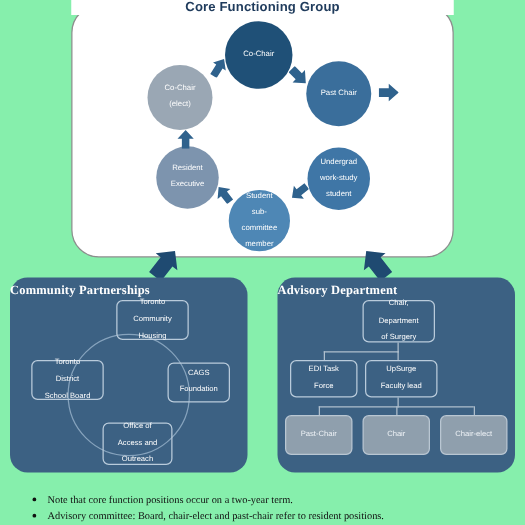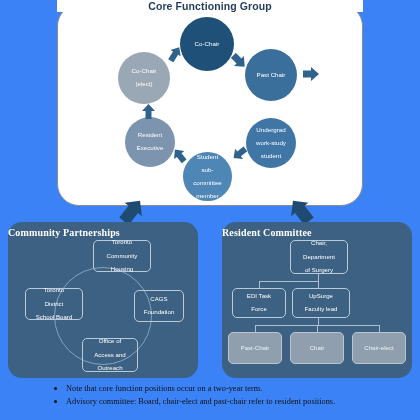--- a/index.html
+++ b/index.html
@@ -1,19 +1,19 @@
 <!DOCTYPE html>
 <html><head>
 <meta charset="utf-8">
 <style>
   html,body{margin:0;padding:0;background:#ffffff;}
   body{width:420px;height:420px;font-family:"Liberation Sans",sans-serif;
        -webkit-font-smoothing:antialiased;overflow:hidden;position:relative;}
 
-  #stage{position:relative;width:420px;height:420px;background:#3b82f6;}
+  #stage{position:relative;width:420px;height:420px;background:#86efac;}
 
   
   #core-panel{position:absolute;left:57px;top:4px;width:306px;height:202px;
     border:1px solid #8d8d8d;border-radius:22px;background:#ffffff;box-sizing:border-box;}
   #core-title{position:absolute;left:57px;top:0px;width:306px;text-align:center;
     font-size:10.5px;font-weight:bold;color:#1f3b5c;letter-spacing:.1px;
     background:#fff;padding:0 4px;box-sizing:border-box;line-height:12px;}
 
   
   .circ{position:absolute;border-radius:50%;display:flex;align-items:center;
@@ -65,21 +65,21 @@
   #a-elect{left:130px;top:110px;width:54px;height:32px;}
 
   
   .ln{position:absolute;background:#aebfcd;}
 
   
   #conn-left{position:absolute;left:117px;top:196px;width:30px;height:30px;}
   #conn-right{position:absolute;left:286px;top:196px;width:30px;height:30px;}
 
   
-  #notes{position:absolute;left:0;top:382px;width:334px;padding-left:28px;}
+  #notes{position:absolute;left:0;top:393px;width:334px;}
   #notes ul{margin:0;padding:0 0 0 38px;list-style:none;}
   #notes li{position:relative;font-family:"Liberation Serif",serif;
     font-size:8.3px;color:#111111;line-height:13px;white-space:nowrap;}
   #notes li::before{content:"";position:absolute;left:-12px;top:5px;
     width:3px;height:3px;border-radius:50%;background:#111;}
 </style>
 </head>
 <body>
 
 <div id="stage">
@@ -204,21 +204,21 @@
     <div class="nodebox" id="n-oao">
       <span>
         <span>Office of</span><br>
         <span>Access and</span><br>
         <span>Outreach</span>
       </span>
     </div>
   </div>
 
   <div class="panel" id="panel-advisory">
-    <div class="panel-title">Resident Committee</div>
+    <div class="panel-title">Advisory Department</div>
 
     <div class="ln" style="left:96px;top:52px;width:1px;height:8px;"></div>
     <div class="ln" style="left:37px;top:59px;width:60px;height:1px;"></div>
     <div class="ln" style="left:37px;top:59px;width:1px;height:7px;"></div>
     <div class="ln" style="left:96px;top:59px;width:1px;height:7px;"></div>
 
     <div class="ln" style="left:96px;top:96px;width:1px;height:8px;"></div>
     <div class="ln" style="left:33px;top:103px;width:124px;height:1px;"></div>
     <div class="ln" style="left:33px;top:103px;width:1px;height:7px;"></div>
     <div class="ln" style="left:95px;top:103px;width:1px;height:7px;"></div>

